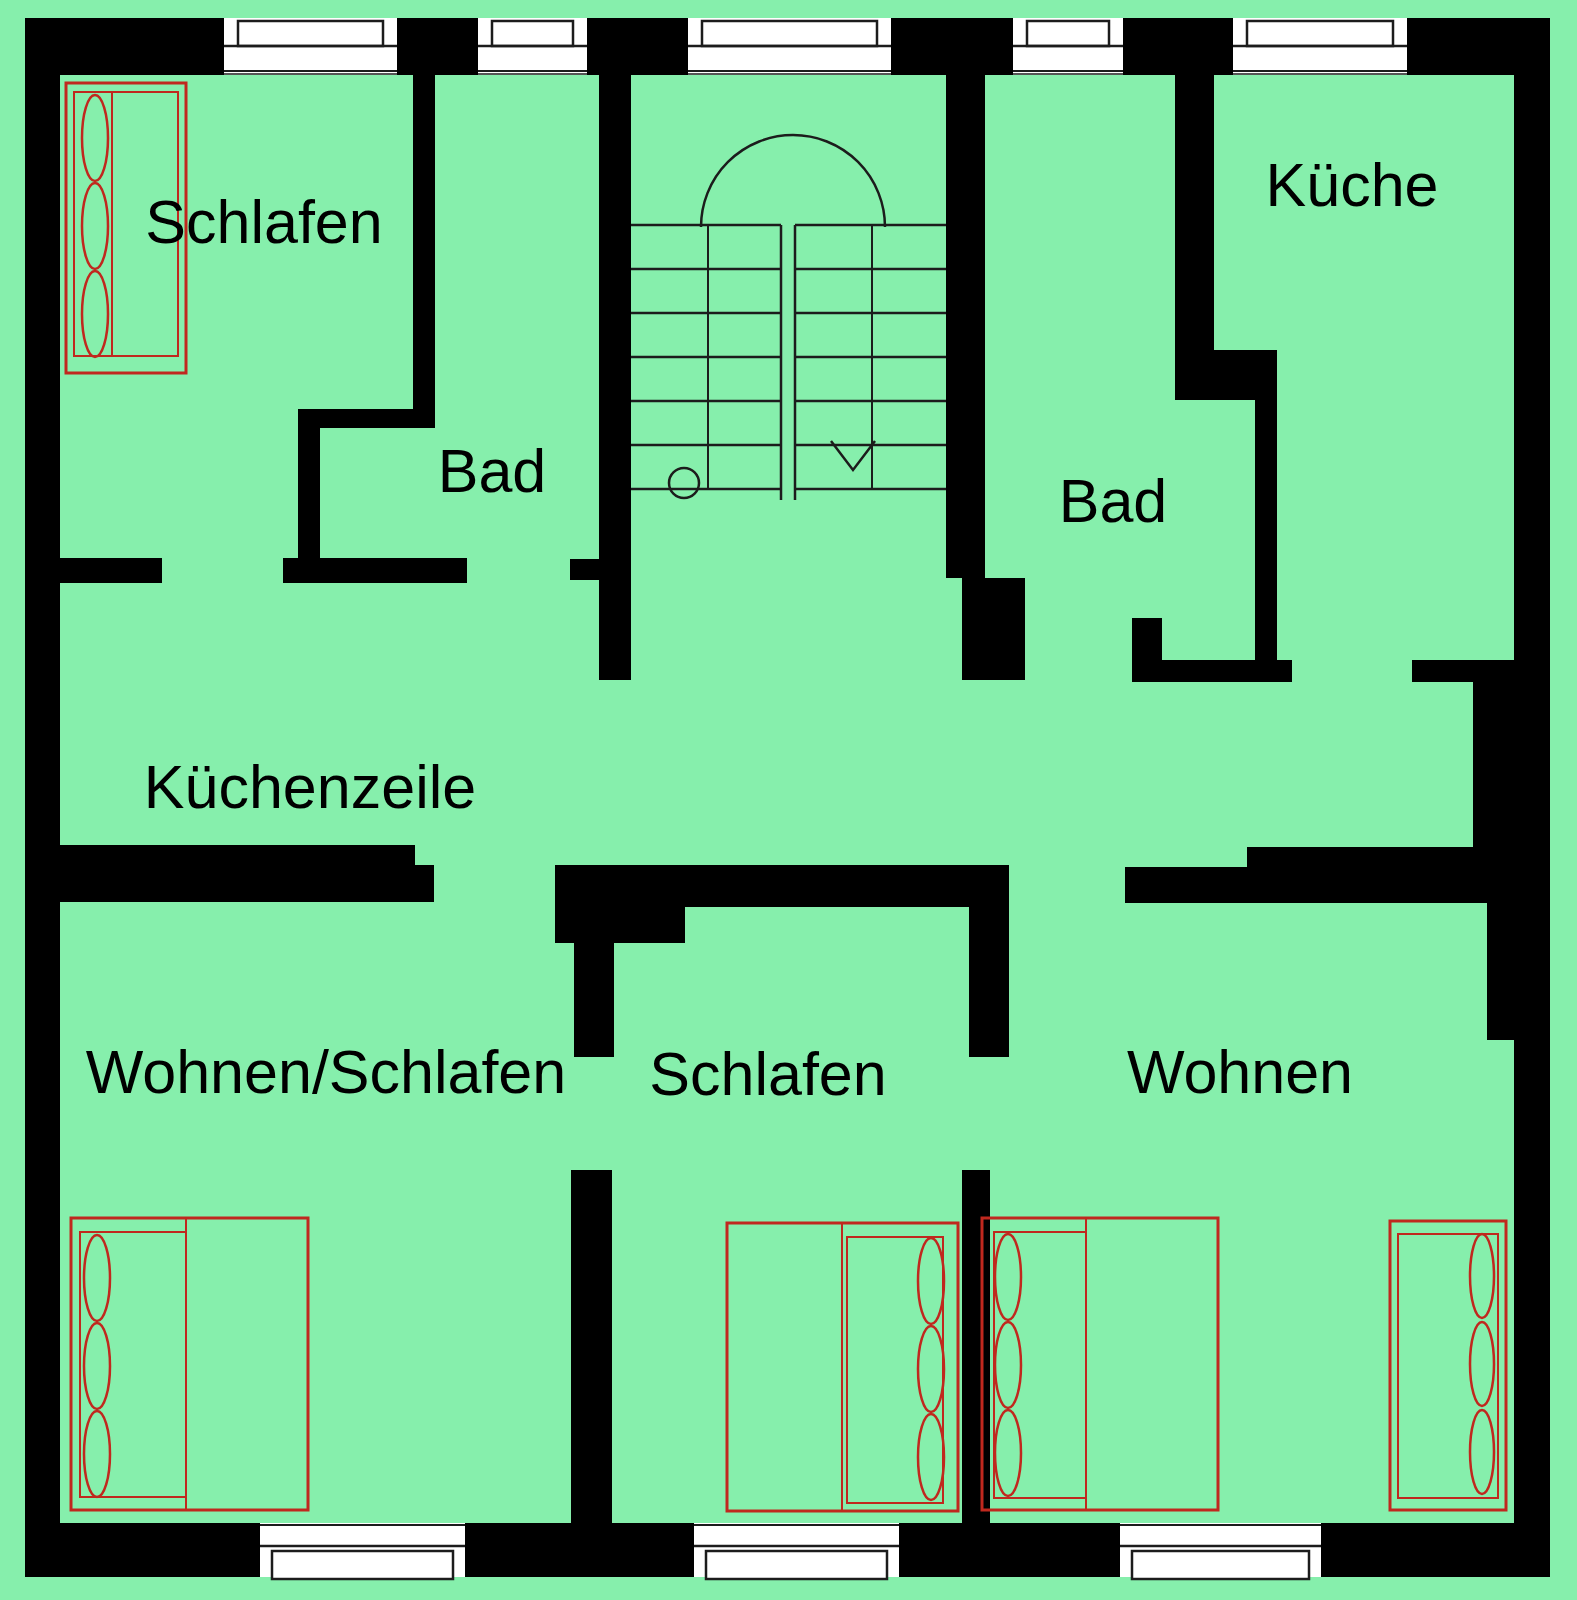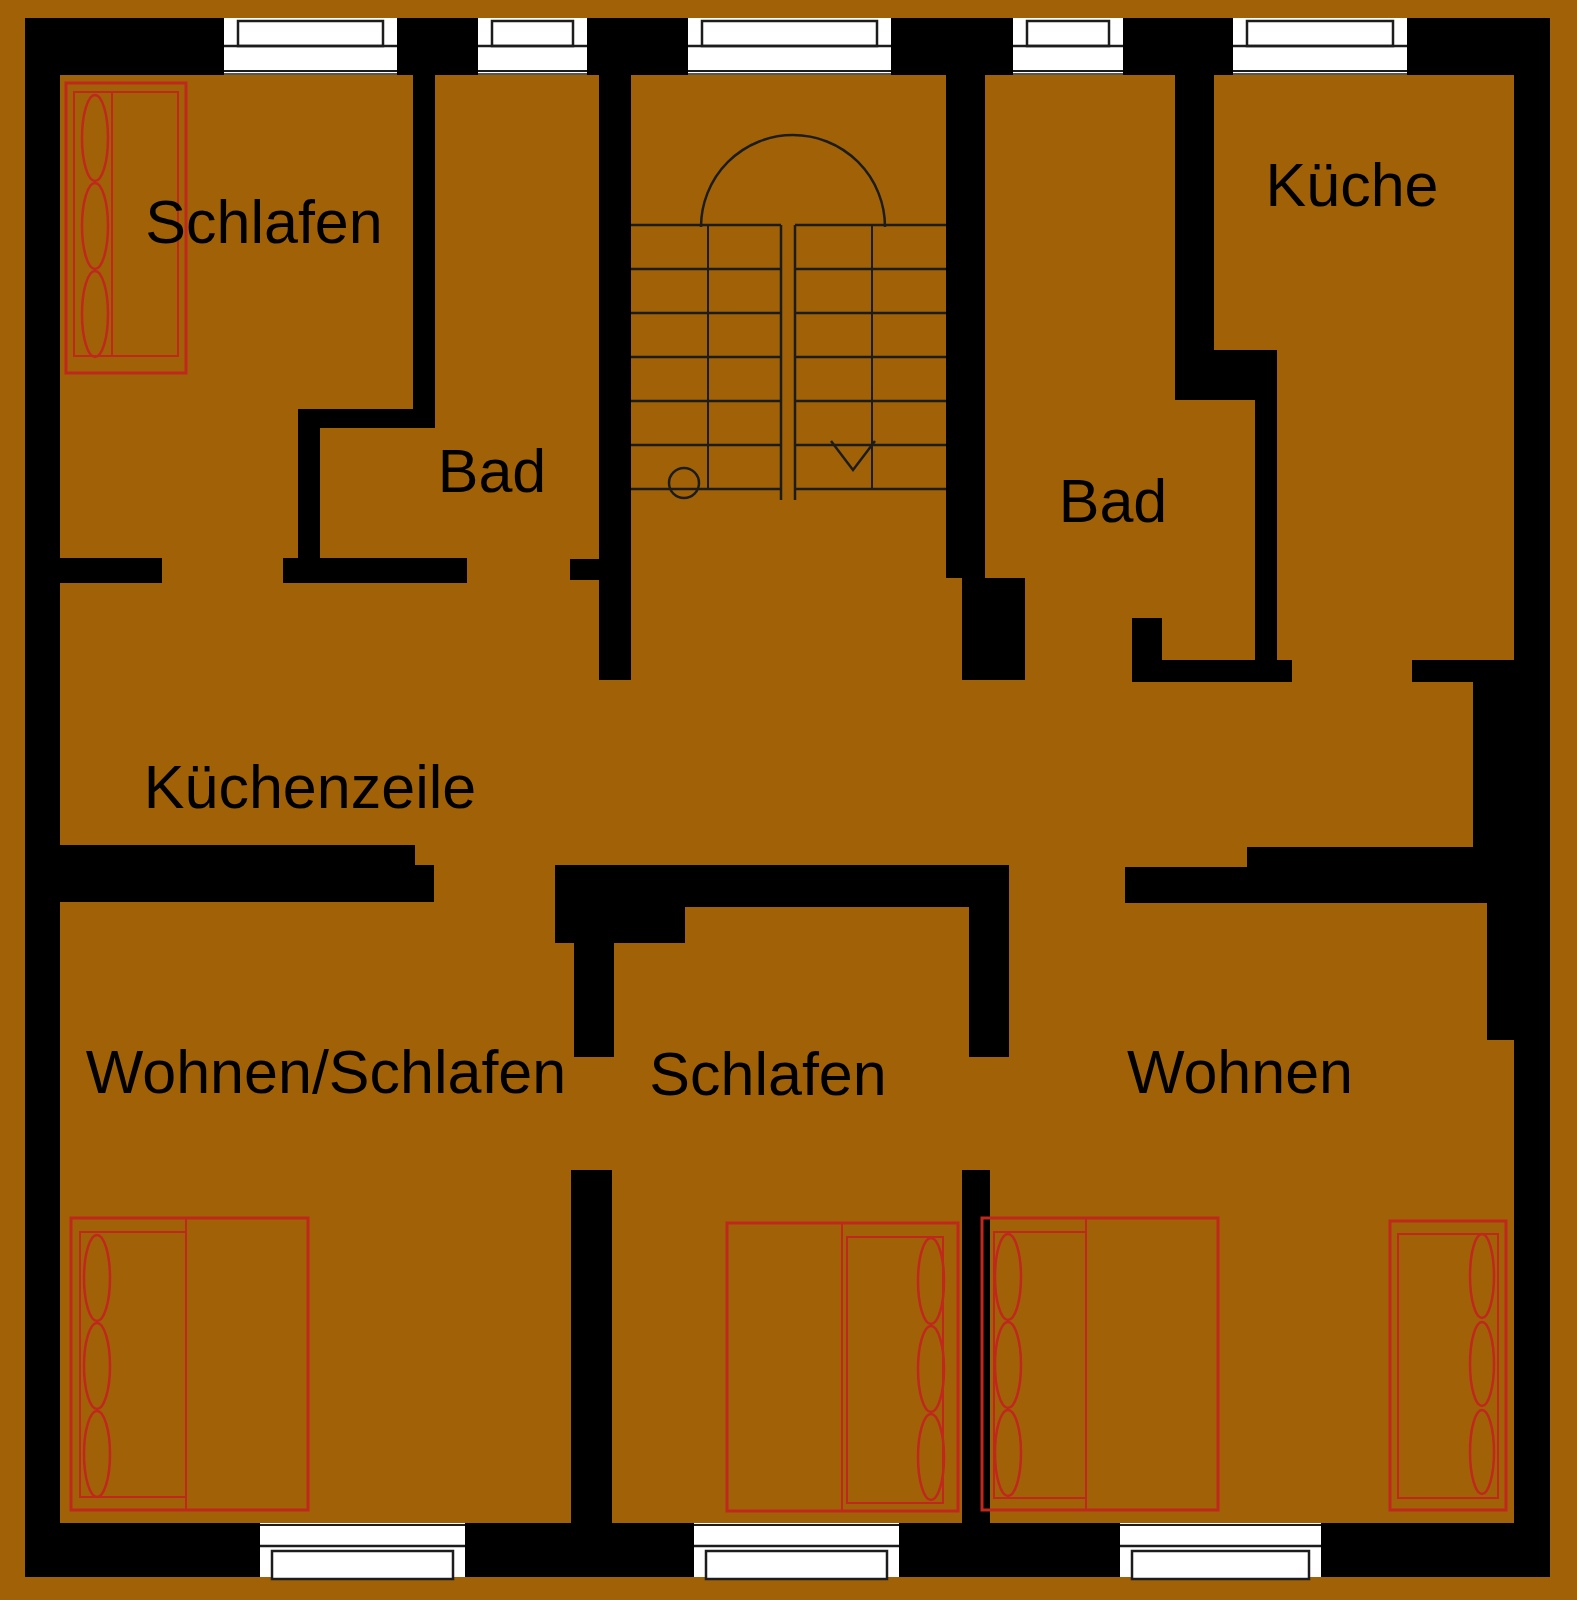--- a/index.html
+++ b/index.html
@@ -1,16 +1,16 @@
 <!DOCTYPE html>
 <html><head>
 <meta charset="utf-8">
 <style>
   html,body{margin:0;padding:0;background:#ffffff;}
-  .stage{position:relative;width:1577px;height:1600px;background:#a16207;overflow:hidden;}
+  .stage{position:relative;width:1577px;height:1600px;background:#86efac;overflow:hidden;}
   svg{display:block;}
   .room-label{
     font-family:"Liberation Sans","DejaVu Sans",sans-serif;
     font-size:61px;
     fill:#000000;
     text-anchor:middle;
   }
 </style>
 </head>
 <body>

